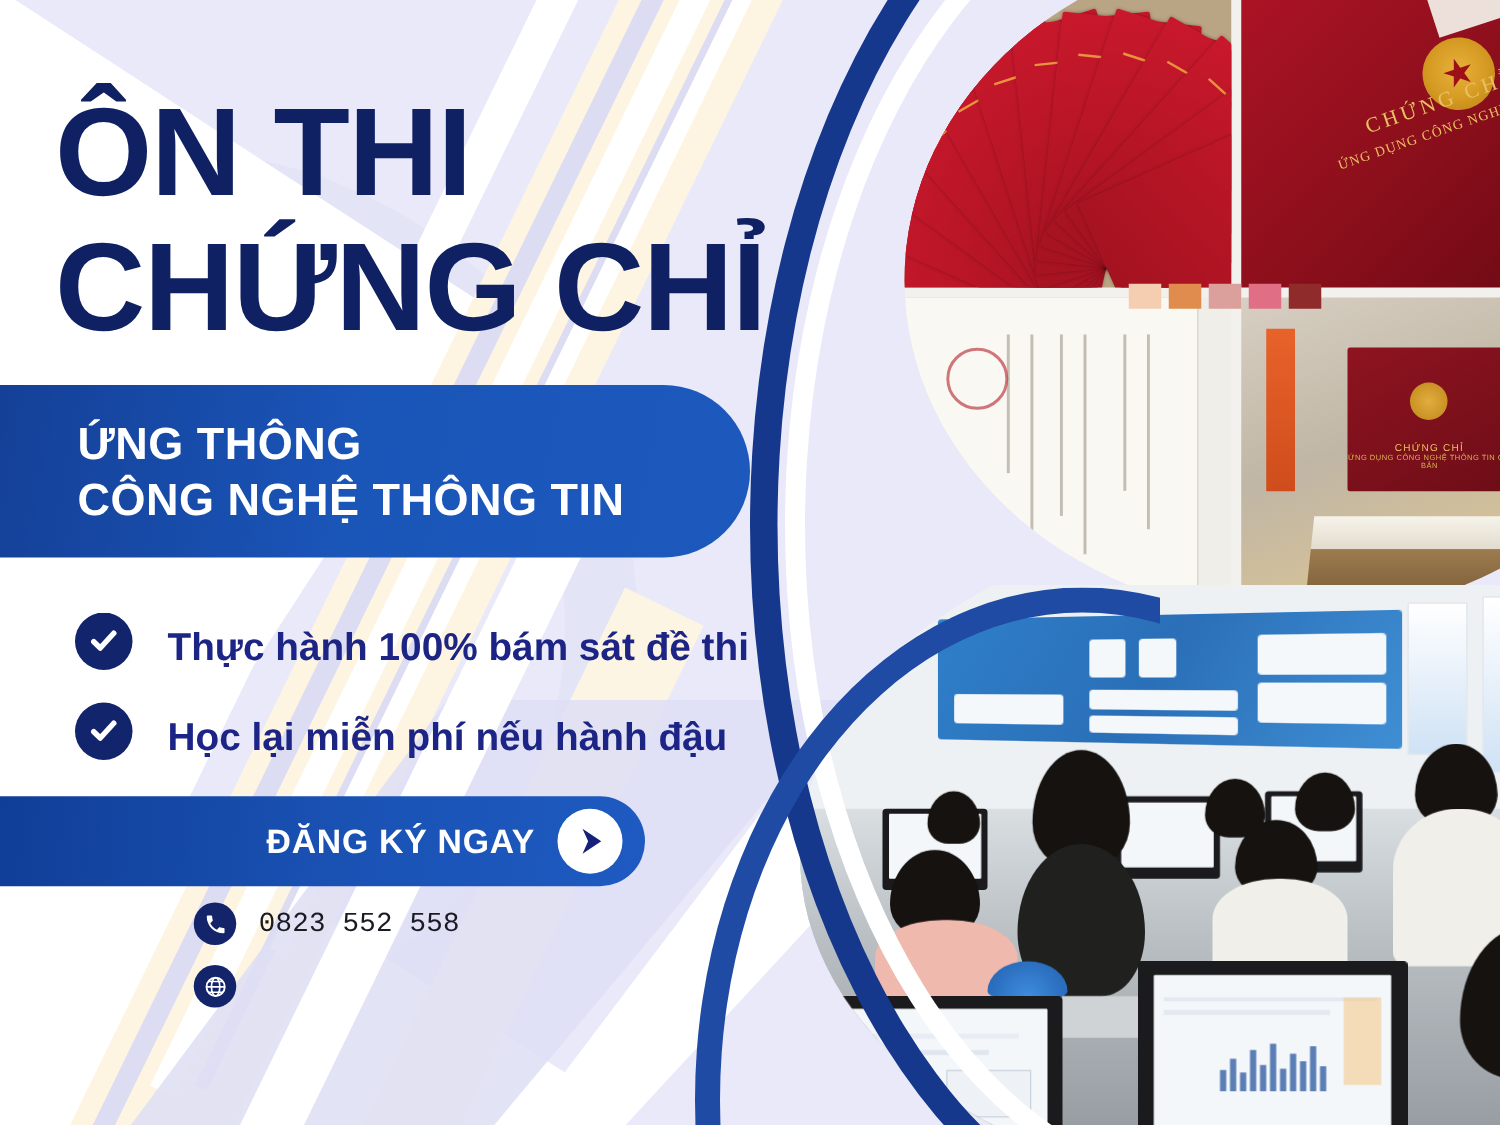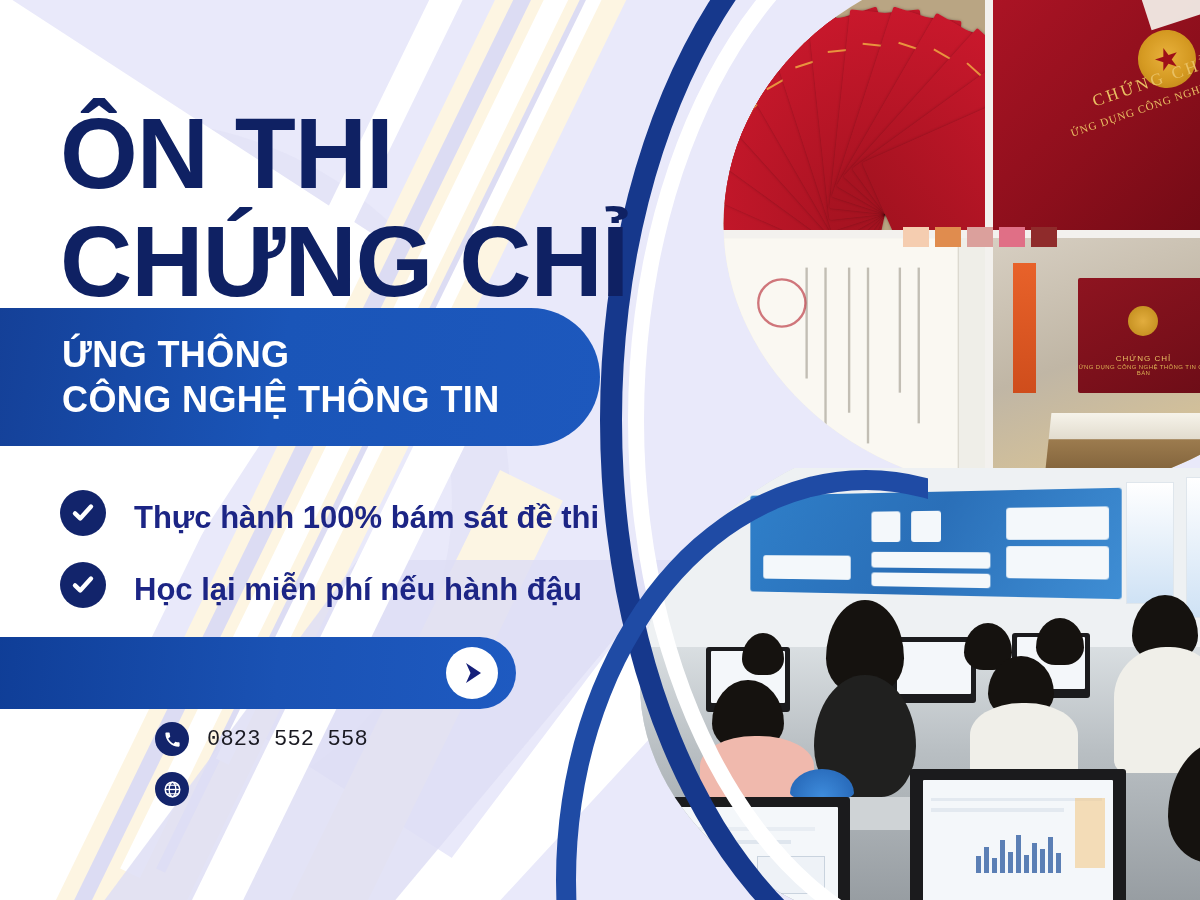--- a/index.html
+++ b/index.html
@@ -390,28 +390,27 @@
     border-radius: 50% 50% 45% 45% / 75% 75% 25% 25%;
   }
   .desk {
     position: absolute;
     background: #cfd3d6;
   }
 
   
   .headline {
     position: absolute;
-    left: 60px; top: 68px;
+    left: 44px; top: 68px;
     color: #0f2163;
     font-weight: bold;
     font-size: 100px;
     line-height: 1.08;
     letter-spacing: -1px;
     white-space: nowrap;
-    margin-top: 31px;
   }
   .headline .l2 { display: block; }
 
   .subbanner {
     position: absolute;
     left: -14px; top: 308px;
     width: 614px; height: 138px;
     background: linear-gradient(100deg, #143f96 0%, #1a55b8 48%, #1d58bd 100%);
     border-radius: 0 70px 70px 0;
     display: flex;
@@ -695,20 +694,21 @@
       <span class="check">
         <svg width="26" height="26" viewBox="0 0 26 26" aria-hidden="true">
           <path d="M5 13.4 L10.2 18.4 L21 6.6" fill="none" stroke="#ffffff" stroke-width="4.4" stroke-linecap="round" stroke-linejoin="round"></path>
         </svg>
       </span>
       <span class="feature-text">Học lại miễn phí nếu hành đậu</span>
     </div>
   </div>
 
   <div class="cta">
+    <span class="cta-label">ĐĂNG KÝ NGAY</span>
     <span class="cta-arrow">
       <svg width="30" height="30" viewBox="0 0 30 30" aria-hidden="true">
         <path d="M9 5 L24 15 L9 25 L13.5 15 Z" fill="#16207a"></path>
       </svg>
     </span>
   </div>
 
   <div class="contacts">
     <div class="contact">
       <span class="c-icon">

